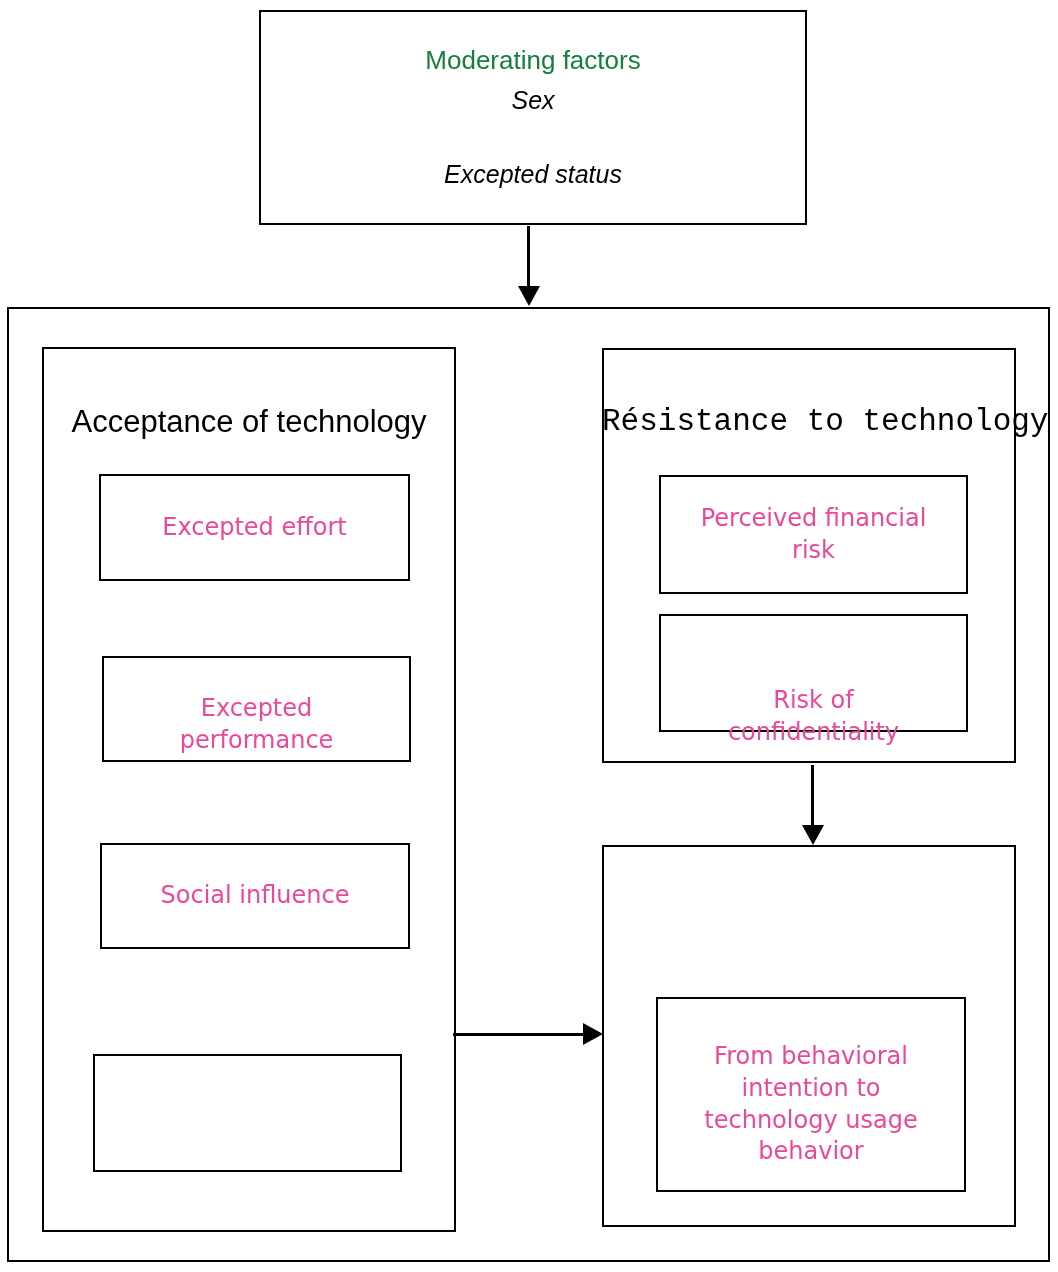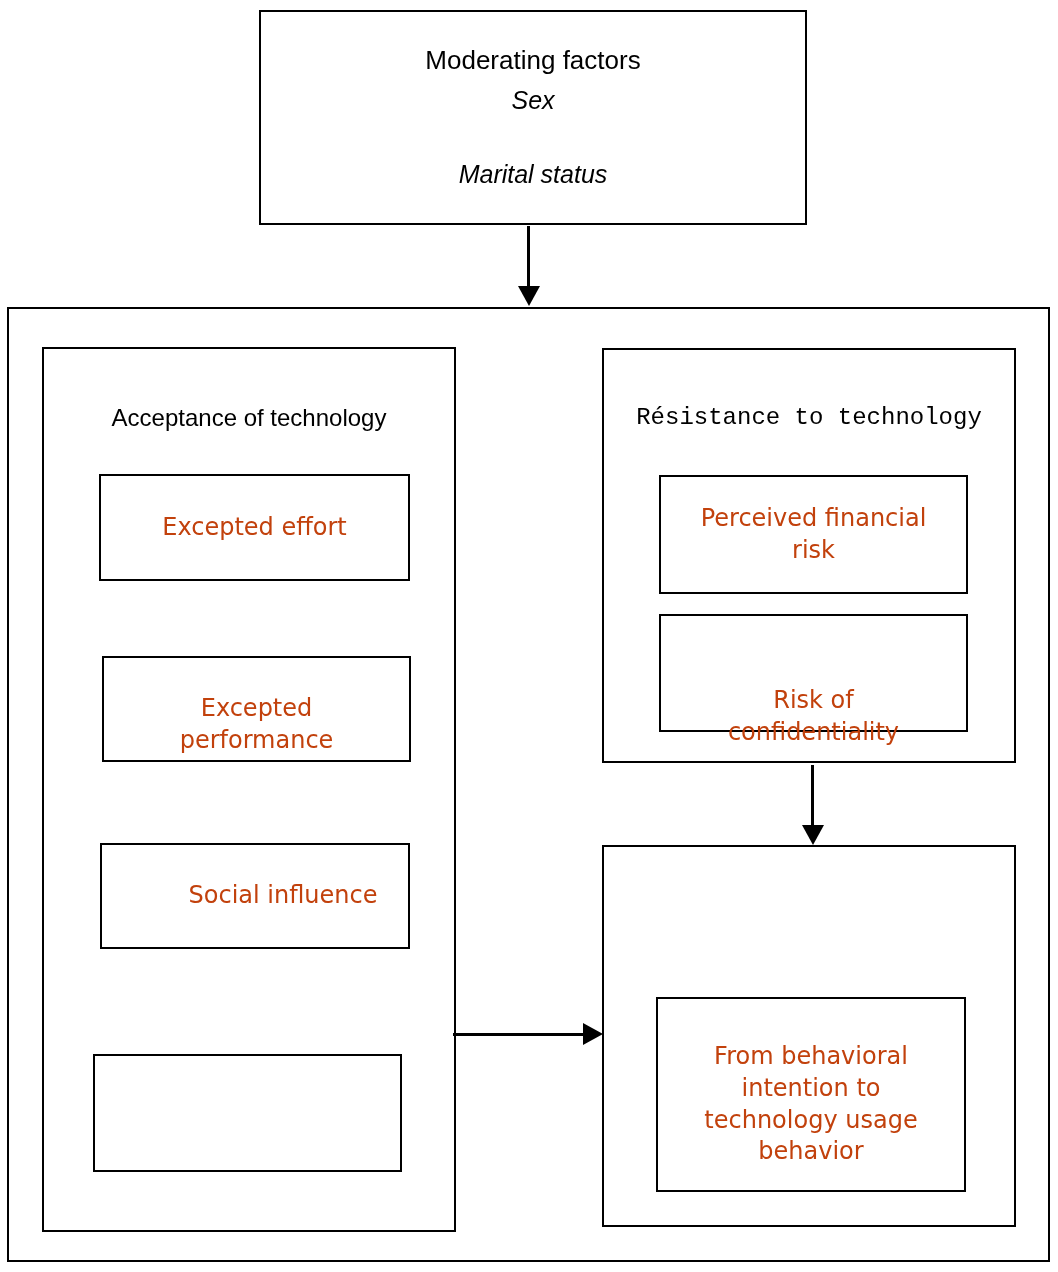--- a/index.html
+++ b/index.html
@@ -16,48 +16,48 @@
   }
   .box {
     position: absolute;
     box-sizing: border-box;
     border: 2px solid #000000;
     background: transparent;
   }
   .hdr {
     position: absolute;
     font-family: "Liberation Sans", sans-serif;
-    font-size: 24px;
+    font-size: 31px;
     color: #000000;
     text-align: center;
     line-height: 1.22;
     white-space: nowrap;
   }
   .leaf-text {
     position: absolute;
     display: flex;
     align-items: center;
     justify-content: center;
     font-family: "DejaVu Sans", sans-serif;
     font-size: 24px;
-    color: #c2410c;
+    color: #ec4899;
     text-align: center;
     line-height: 1.32;
   }
   .leaf-text span {
     display: block;
     width: 100%;
   }
   .mod-title {
     position: absolute;
     width: 100%;
     text-align: center;
     font-family: "Liberation Sans", sans-serif;
     font-size: 26px;
-    color: #000000;
+    color: #15803d;
   }
   .mod-sub {
     position: absolute;
     width: 100%;
     text-align: center;
     font-family: "Liberation Sans", sans-serif;
     font-style: italic;
     font-size: 25px;
     color: #000000;
   }
@@ -89,21 +89,21 @@
   }
 </style>
 </head>
 <body>
 
 <div id="canvas">
 
   <div class="box" style="left:259px; top:10px; width:548px; height:215px;">
     <div class="mod-title" style="top:33px;">Moderating factors</div>
     <div class="mod-sub" style="top:74px;">Sex</div>
-    <div class="mod-sub" style="top:148px;">Marital status</div>
+    <div class="mod-sub" style="top:148px;">Excepted status</div>
   </div>
 
   <div class="arrow-v" style="left:527px; top:226px; height:62px;"></div>
   <div class="head-down" style="left:518px; top:286px;"></div>
 
   <div class="box" style="left:7px; top:307px; width:1043px; height:955px;"></div>
 
   <div class="box" style="left:42px; top:347px; width:414px; height:885px;"></div>
   <div class="hdr" style="left:42px; top:403px; width:414px;">Acceptance of technology</div>
 
@@ -112,21 +112,21 @@
     <span style="white-space:pre-line;">Excepted effort</span>
   </div>
 
   <div class="box" style="left:102px; top:656px; width:309px; height:106px;"></div>
   <div class="leaf-text" style="left:102px; top:656px; width:309px; height:137px;">
     <span style="white-space:pre-line;">Excepted
 performance</span>
   </div>
 
   <div class="box" style="left:100px; top:843px; width:310px; height:106px;"></div>
-  <div class="leaf-text" style="left:100px; top:843px; width:310px; height:106px;padding-left:28px;">
+  <div class="leaf-text" style="left:100px; top:843px; width:310px; height:106px;">
     <span style="white-space:pre-line;">Social influence</span>
   </div>
 
   <div class="box" style="left:93px; top:1054px; width:309px; height:118px;"></div>
 
   <div class="box" style="left:602px; top:348px; width:414px; height:415px;"></div>
   <div class="hdr" style="left:602px; top:403px; width:414px;font-family:Liberation Mono, monospace;">Résistance to technology</div>
 
   <div class="box" style="left:659px; top:475px; width:309px; height:119px;"></div>
   <div class="leaf-text" style="left:659px; top:475px; width:309px; height:119px;">

